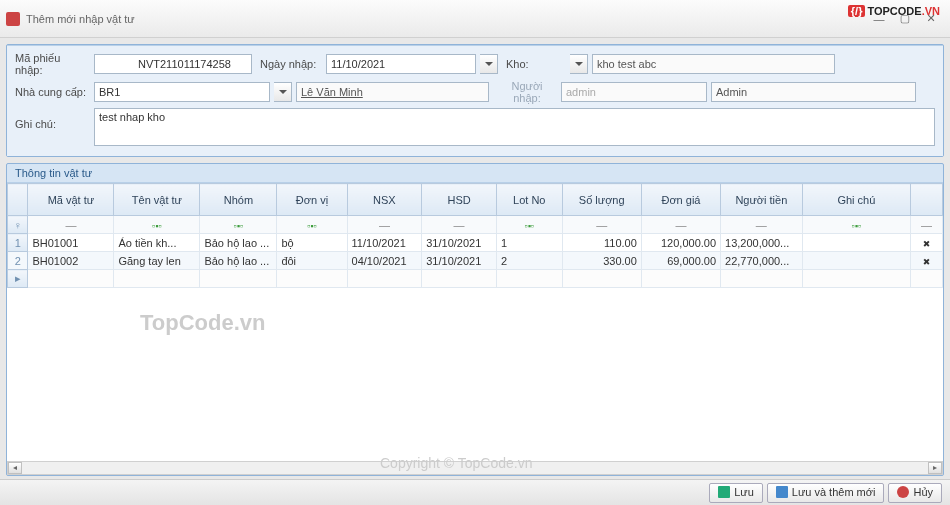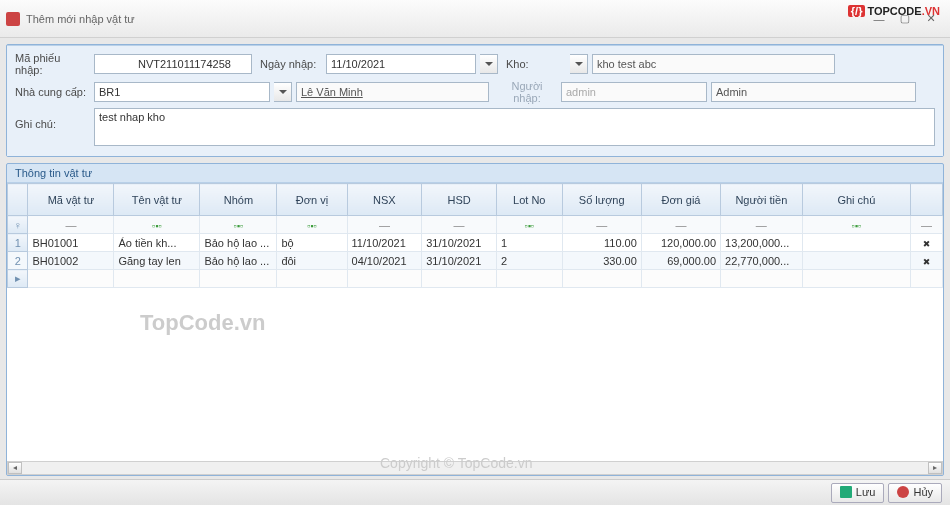--- a/index.html
+++ b/index.html
@@ -211,20 +211,24 @@
   </div>
 
 </div>
 
 <div class="footer">
   <button class="btn">
       <span class="ico ico-save"></span>
       <span>Lưu</span>
     </button>
   <button class="btn">
+      <span class="ico ico-savenew"></span>
+      <span>Lưu và thêm mới</span>
+    </button>
+  <button class="btn">
       <span class="ico ico-cancel"></span>
       <span>Hủy</span>
     </button>
 </div>
 
 <div class="watermark">TopCode.vn</div>
 <div class="watermark2">Copyright © TopCode.vn</div>
 <div class="topcode-logo"><span class="brace">{/}</span><span>TOPCODE</span><span class="vn">.VN</span></div>
 
 </body></html>

